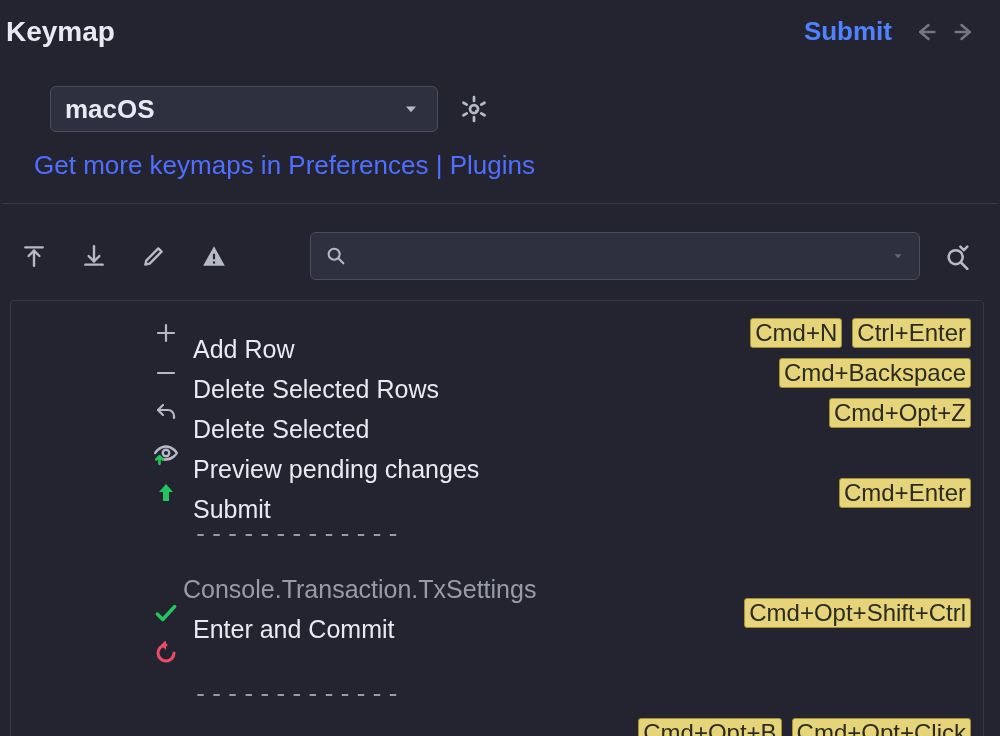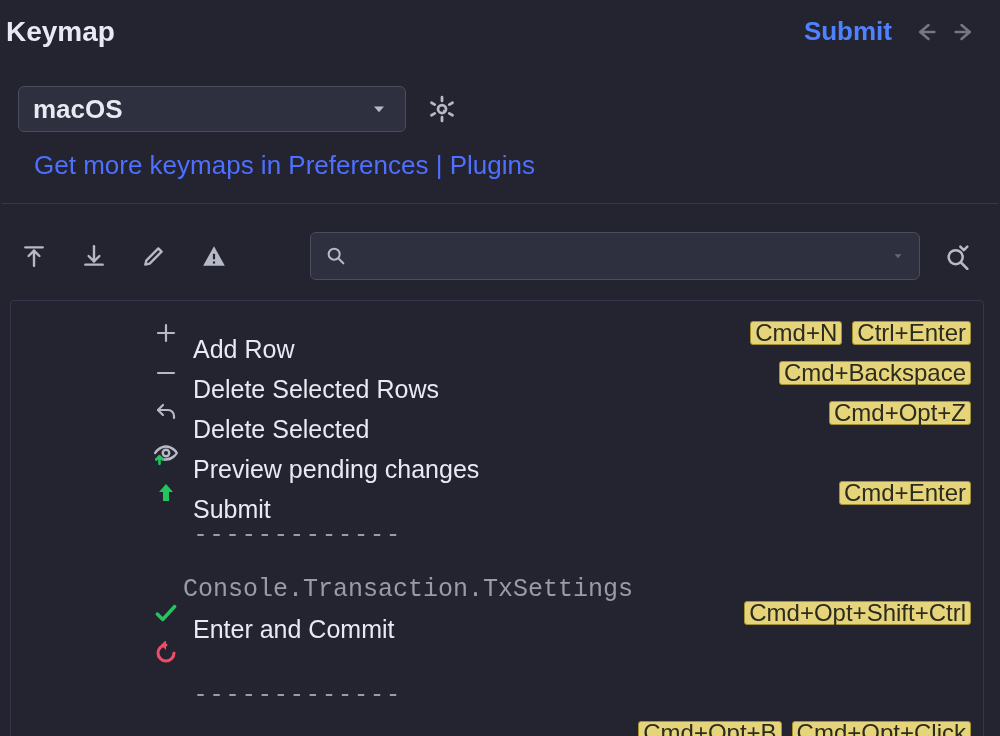--- a/index.html
+++ b/index.html
@@ -31,21 +31,21 @@
   }
   
   .header{display:flex;align-items:flex-start;justify-content:space-between;padding:16px 20px 8px 6px;}
   .title{color:var(--text-bright);font-weight:700;font-size:28px;}
   .header-right{display:flex;align-items:center;gap:18px;}
   .reset{color:#4f82ff;font-weight:700;font-size:26px;}
   .arrows{display:flex;gap:10px;}
   .aricon{width:30px;height:30px;display:flex;align-items:center;justify-content:center;opacity:.55;}
 
   
-  .row2{display:flex;align-items:center;gap:20px;padding:30px 20px 18px 18px;}
+  .row2{display:flex;align-items:center;gap:20px;padding:30px 20px 18px 18px;margin-left:32px;}
   .select{
     width:388px;height:46px;
     background:var(--input);
     border:1px solid #4b4d5e;
     border-radius:6px;
     display:flex;align-items:center;justify-content:space-between;
     padding:0 16px 0 14px;
     color:var(--text-bright);
     font-size:26px;font-weight:600;
   }
@@ -79,29 +79,29 @@
     margin:8px 16px 0 10px;
     border:1px solid var(--sep);
     border-radius:4px;
     padding:12px 4px;
     height:454px;
     overflow:hidden;
   }
   .item{display:flex;align-items:center;height:40px;padding-left:136px;padding-right:8px;}
   .item .icon{width:30px;height:30px;margin-right:12px;display:flex;align-items:center;justify-content:center;flex-shrink:0;}
   .label{font-size:25px;color:var(--text-bright);white-space:nowrap;margin-top:32px;}
-  .label.dim{color:var(--text-dim);font-family:Liberation Mono, monospace;}
+  .label.dim{color:var(--text-dim);}
   .spacer{flex:1;}
   .shortcuts{display:flex;gap:10px;align-items:center;}
   .sc{
     background:var(--hl);
     color:#2b2b20;
     border:1px solid var(--hl-b);
     border-radius:3px;
-    padding:0 4px;height:24px;display:flex;align-items:center;
+    padding:0 4px;height:30px;display:flex;align-items:center;
     font-size:24px;font-weight:500;
   }
   .sep-text{font-size:25px;color:var(--text-dim);letter-spacing:1px;font-family:monospace;}
   .no-icon{padding-left:168px;}
 
   svg{display:block;}
   .stroke{stroke:var(--icon);stroke-width:2.2;fill:none;stroke-linecap:round;stroke-linejoin:round;}
 </style>
 </head>
 <body>

